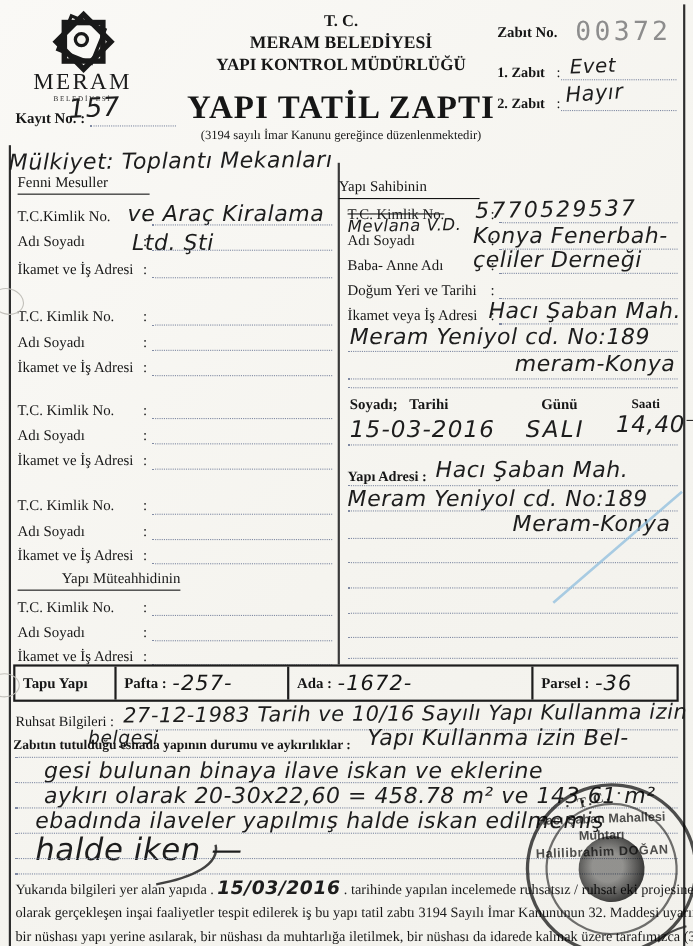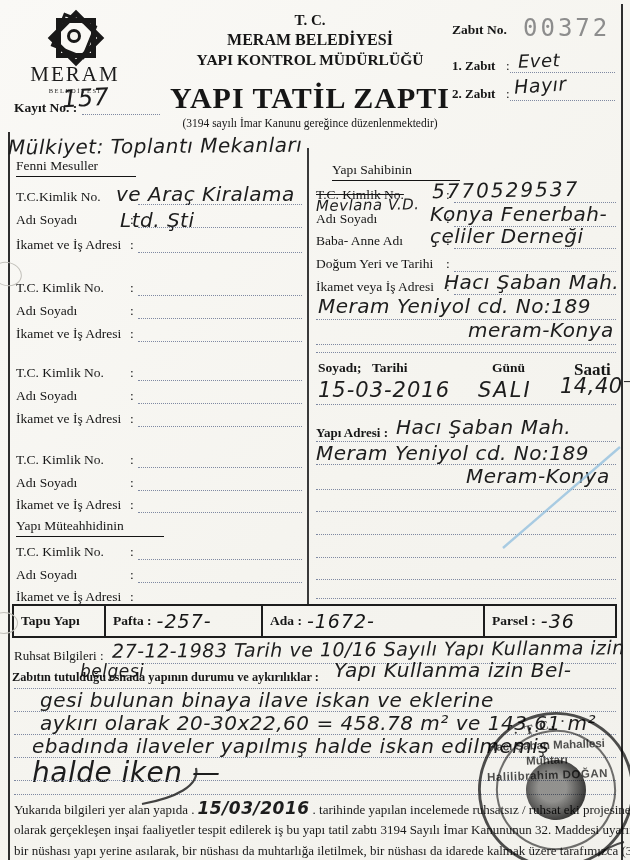--- a/index.html
+++ b/index.html
@@ -150,39 +150,39 @@
     <span class="lbl lblw">Adı Soyadı</span>
       <span class="colon">:</span>
       <span class="dots"></span>
     </div>
   <div class="frow" style="left:16px;top:498px;width:286px;">
     <span class="lbl lblw">İkamet ve İş Adresi</span>
       <span class="colon">:</span>
       <span class="dots"></span>
     </div>
 
-  <div class="colhead" style="left:16px;top:518px;width:148px;">Yapı Müteahhidinin</div>
+  <div class="colhead" style="left:16px;top:518px;width:148px;text-align:right;">Yapı Müteahhidinin</div>
 
   <div class="frow" style="left:16px;top:545px;width:286px;">
     <span class="lbl lblw">T.C. Kimlik No.</span>
       <span class="colon">:</span>
       <span class="dots"></span>
     </div>
   <div class="frow" style="left:16px;top:568px;width:286px;">
     <span class="lbl lblw">Adı Soyadı</span>
       <span class="colon">:</span>
       <span class="dots"></span>
     </div>
   <div class="frow" style="left:16px;top:590px;width:286px;">
     <span class="lbl lblw">İkamet ve İş Adresi</span>
       <span class="colon">:</span>
       <span class="dots"></span>
     </div>
 
-  <div class="colhead" style="left:332px;top:162px;width:128px;">Yapı Sahibinin</div>
+  <div class="colhead" style="left:308px;top:162px;width:128px;">Yapı Sahibinin</div>
 
   <div class="frow" style="left:316px;top:188px;width:300px;">
     <span class="lbl lblw2" style="text-decoration:line-through;">T.C. Kimlik No.</span>
       <span class="colon">:</span>
       <span class="dots"></span>
     </div>
   <div class="hw" style="left:316px;top:198px;font-size:15px;transform:rotate(-1deg);">Mevlana V.D.</div>
   <div class="hw" style="left:432px;top:180px;font-size:20px;letter-spacing:2px;transform:rotate(-1deg);">5770529537</div>
 
   <div class="frow" style="left:316px;top:212px;width:300px;">
@@ -213,21 +213,21 @@
   <div class="hw" style="left:444px;top:272px;font-size:20px;">Hacı Şaban Mah.</div>
   <div class="hw" style="left:318px;top:296px;font-size:20px;">Meram Yeniyol cd. No:189</div>
   <div class="dotline" style="left:316px;top:318px;width:300px;"></div>
   <div class="hw" style="left:468px;top:320px;font-size:20px;">meram-Konya</div>
   <div class="dotline" style="left:316px;top:343px;width:300px;"></div>
 
   <div class="dotline" style="left:316px;top:351px;width:300px;"></div>
   <div class="abs b" style="left:318px;top:360px;font-size:13.5px;">Soyadı;</div>
   <div class="abs b" style="left:372px;top:360px;font-size:13.5px;">Tarihi</div>
   <div class="abs b" style="left:492px;top:360px;font-size:13.5px;">Günü</div>
-  <div class="abs b" style="left:574px;top:360px;font-size:17px;">Saati</div>
+  <div class="abs b" style="left:574px;top:360px;font-size:12px;">Saati</div>
   <div class="hw" style="left:318px;top:380px;font-size:21px;letter-spacing:1px;">15-03-2016</div>
   <div class="hw" style="left:478px;top:380px;font-size:21px;letter-spacing:2px;">SALI</div>
   <div class="hw" style="left:560px;top:376px;font-size:21px;">14,40⁻</div>
   <div class="dotline" style="left:316px;top:403px;width:300px;"></div>
 
   <div class="abs b" style="left:316px;top:425px;font-size:13px;">Yapı Adresi :</div>
   <div class="hw" style="left:396px;top:417px;font-size:20px;">Hacı Şaban Mah.</div>
   <div class="dotline" style="left:316px;top:440px;width:300px;"></div>
   <div class="hw" style="left:316px;top:443px;font-size:20px;">Meram Yeniyol cd. No:189</div>
   <div class="dotline" style="left:316px;top:463px;width:300px;"></div>

